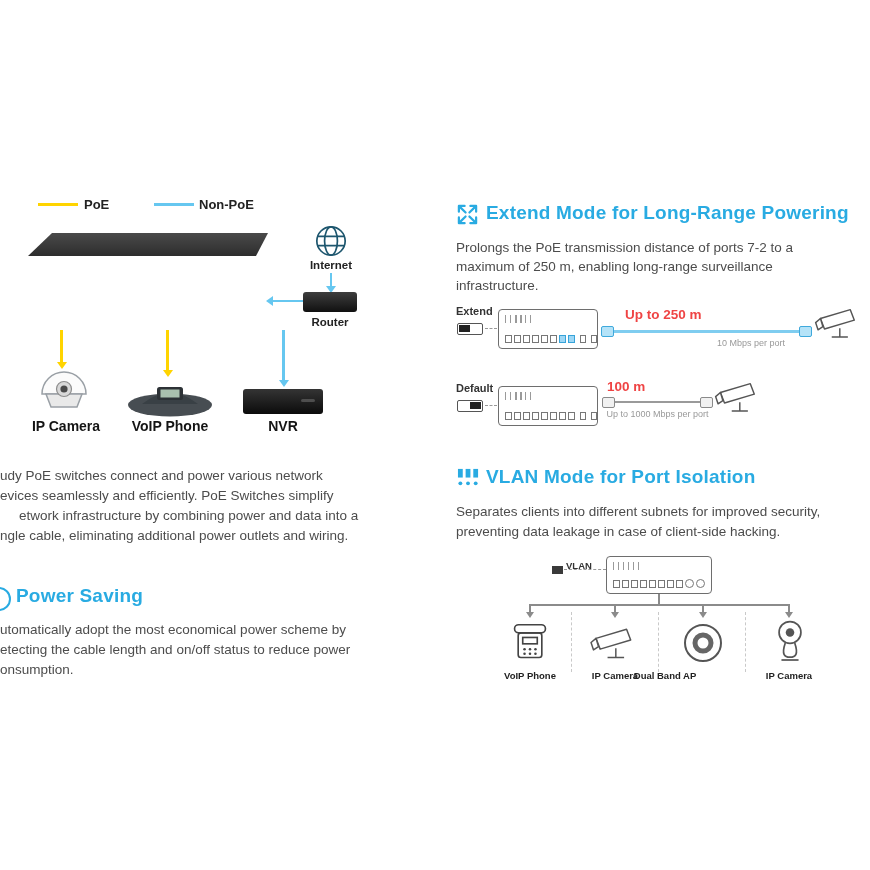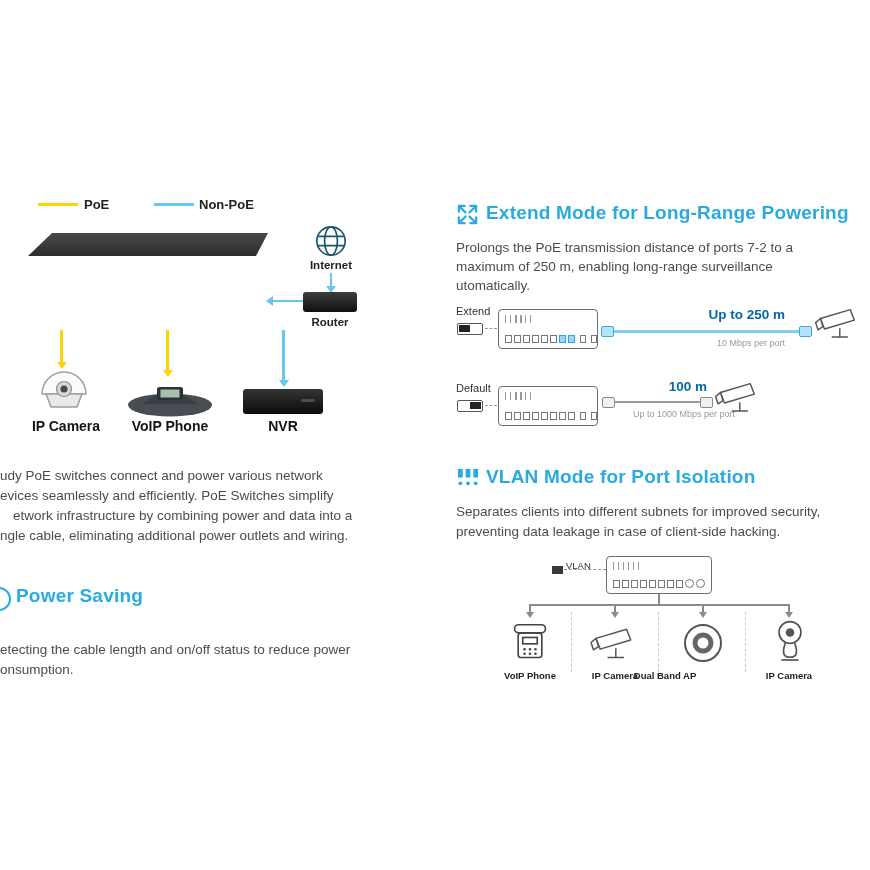--- a/index.html
+++ b/index.html
@@ -4,22 +4,22 @@
 <style>
   html,body{margin:0;padding:0;background:#fff;}
   .canvas{position:relative;width:870px;height:870px;background:#fff;overflow:hidden;
           font-family:"Liberation Sans",sans-serif;color:#333;}
   .abs{position:absolute;}
   
   .body-line{position:absolute;font-size:13.5px;line-height:20px;color:#4c4c4c;white-space:nowrap;}
   .h-cyan{position:absolute;font-size:19px;font-weight:600;color:#29abe2;letter-spacing:.2px;white-space:nowrap;}
   .dev-label{position:absolute;font-size:14px;font-weight:bold;color:#141414;text-align:center;white-space:nowrap;}
   .sm-label{position:absolute;font-size:11.5px;font-weight:bold;color:#222;text-align:center;}
-  .tiny-bold{position:absolute;font-size:11px;font-weight:normal;color:#333;}
-  .dist{position:absolute;font-size:13.5px;font-weight:bold;color:#0369a1;text-align:right;}
+  .tiny-bold{position:absolute;font-size:11px;font-weight:bold;color:#333;}
+  .dist{position:absolute;font-size:13.5px;font-weight:bold;color:#ef4444;text-align:left;}
   .rate{position:absolute;font-size:9px;color:#999;text-align:center;}
   .vdev-label{position:absolute;font-size:9.5px;font-weight:bold;color:#222;text-align:center;width:90px;}
   
   .yline{position:absolute;background:#ffd400;}
   .bline{position:absolute;background:#66c7f0;}
   .gline{position:absolute;background:#8b8b8b;}
   .arr-down-y{position:absolute;width:0;height:0;border-left:5px solid transparent;border-right:5px solid transparent;border-top:7px solid #ffd400;}
   .arr-down-b{position:absolute;width:0;height:0;border-left:5px solid transparent;border-right:5px solid transparent;border-top:7px solid #66c7f0;}
   .arr-left-b{position:absolute;width:0;height:0;border-top:5px solid transparent;border-bottom:5px solid transparent;border-right:7px solid #66c7f0;}
   .arr-down-g{position:absolute;width:0;height:0;border-left:4px solid transparent;border-right:4px solid transparent;border-top:6px solid #8b8b8b;}
@@ -112,44 +112,45 @@
   </svg>
 
   <div class="nvr-body"></div>
 
   <div class="dev-label" style="left:16px;top:418px;width:100px;">IP Camera</div>
   <div class="dev-label" style="left:120px;top:418px;width:100px;">VoIP Phone</div>
   <div class="dev-label" style="left:245px;top:418px;width:76px;">NVR</div>
 
   <div class="body-line" style="left:0;top:466px;">udy PoE switches connect and power various network</div>
   <div class="body-line" style="left:0;top:486px;">evices seamlessly and efficiently. PoE Switches simplify</div>
-  <div class="body-line" style="left:0;top:506px;padding-left:13px;">etwork infrastructure by combining power and data into a</div>
+  <div class="body-line" style="left:6px;top:506px;padding-left:13px;">etwork infrastructure by combining power and data into a</div>
   <div class="body-line" style="left:0;top:526px;">ngle cable, eliminating additional power outlets and wiring.</div>
 
   <div class="ps-icon"></div>
   <div class="h-cyan" style="left:16px;top:585px;">Power Saving</div>
+  <div class="body-line" style="left:0;top:620px;">utomatically adopt the most economical power scheme by</div>
   <div class="body-line" style="left:0;top:640px;">etecting the cable length and on/off status to reduce power</div>
   <div class="body-line" style="left:0;top:660px;">onsumption.</div>
 
   <svg class="abs" style="left:456px;top:203px;" width="23" height="23" viewBox="0 0 24 24">
     <g fill="none" stroke="#29abe2" stroke-width="2.3" stroke-linecap="round" stroke-linejoin="round">
       <path d="M9 3 H3 V9"></path>
         <path d="M3.5 3.5 L10 10"></path>
       <path d="M15 3 H21 V9"></path>
         <path d="M20.5 3.5 L14 10"></path>
       <path d="M3 15 V21 H9"></path>
         <path d="M3.5 20.5 L10 14"></path>
       <path d="M21 15 V21 H15"></path>
         <path d="M20.5 20.5 L14 14"></path>
     </g>
   </svg>
   <div class="h-cyan" style="left:486px;top:202px;">Extend Mode for Long-Range Powering</div>
   <div class="body-line" style="left:456px;top:238px;">Prolongs the PoE transmission distance of ports 7-2 to a</div>
   <div class="body-line" style="left:456px;top:257px;">maximum of 250 m, enabling long-range surveillance</div>
-  <div class="body-line" style="left:456px;top:276px;">utomatically.</div>
+  <div class="body-line" style="left:456px;top:276px;">infrastructure.</div>
 
   <div class="tiny-bold" style="left:456px;top:305px;">Extend</div>
   <div class="toggle knob-left" style="left:457px;top:323px;">
       <i></i>
     </div>
   <div class="dashline" style="left:485px;top:328px;width:12px;"></div>
   <div class="mini-switch" style="left:498px;top:309px;">
     <div class="mini-vents"></div>
     <div class="mini-ports">
       <i></i>
@@ -194,21 +195,21 @@
         <i></i>
         <i></i>
         <i class="up"></i>
         <i class="up"></i>
     </div>
   </div>
   <div class="rj gray" style="left:602px;top:397px;"></div>
   <div class="abs" style="left:615px;top:401px;width:85px;height:2px;background:#9a9a9a;"></div>
   <div class="rj gray" style="left:700px;top:397px;"></div>
   <div class="dist" style="left:607px;top:379px;width:100px;">100 m</div>
-  <div class="rate" style="left:580px;top:409px;width:155px;text-align:right;">Up to 1000 Mbps per port</div>
+  <div class="rate" style="left:580px;top:409px;width:155px;">Up to 1000 Mbps per port</div>
   <svg class="abs" style="left:714px;top:378px;" width="50" height="42" viewBox="0 0 62 46">
     <g fill="#fff" stroke="#555" stroke-width="1.8" stroke-linejoin="round">
       <polygon points="8,15 45,4 50,17 13,28"></polygon>
       <polygon points="2,20 8,15 11,25 5,29"></polygon>
       <path d="M32,27 L32,38 M22,38 H42" fill="none"></path>
     </g>
   </svg>
 
   <svg class="abs" style="left:456px;top:467px;" width="25" height="23" viewBox="0 0 26 24">
     <g fill="#29abe2">

